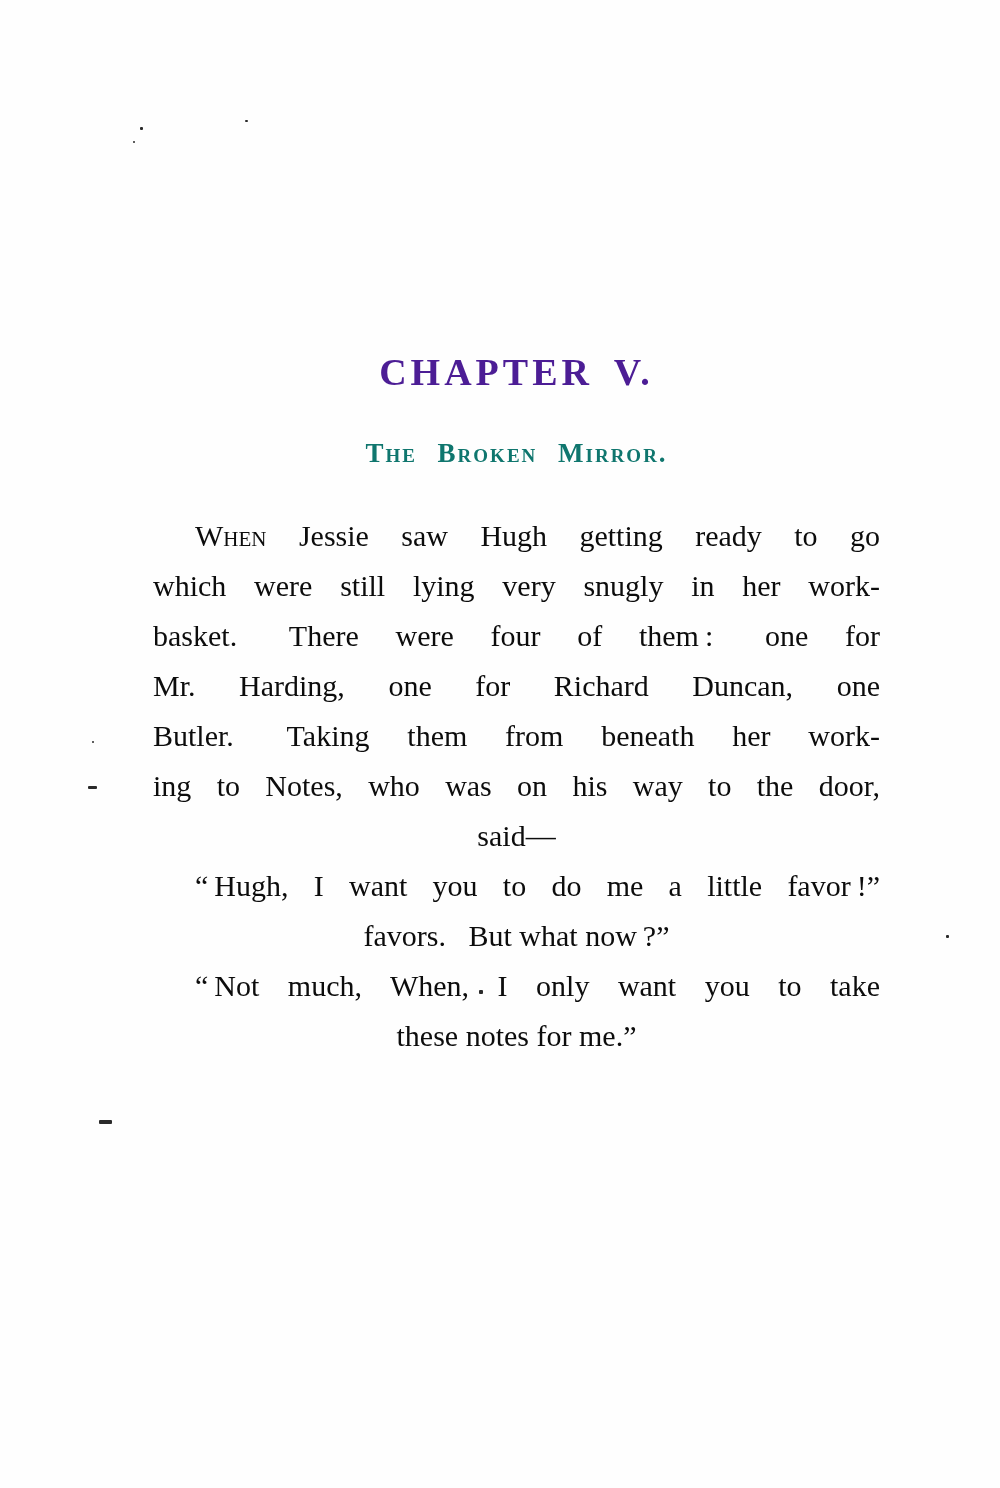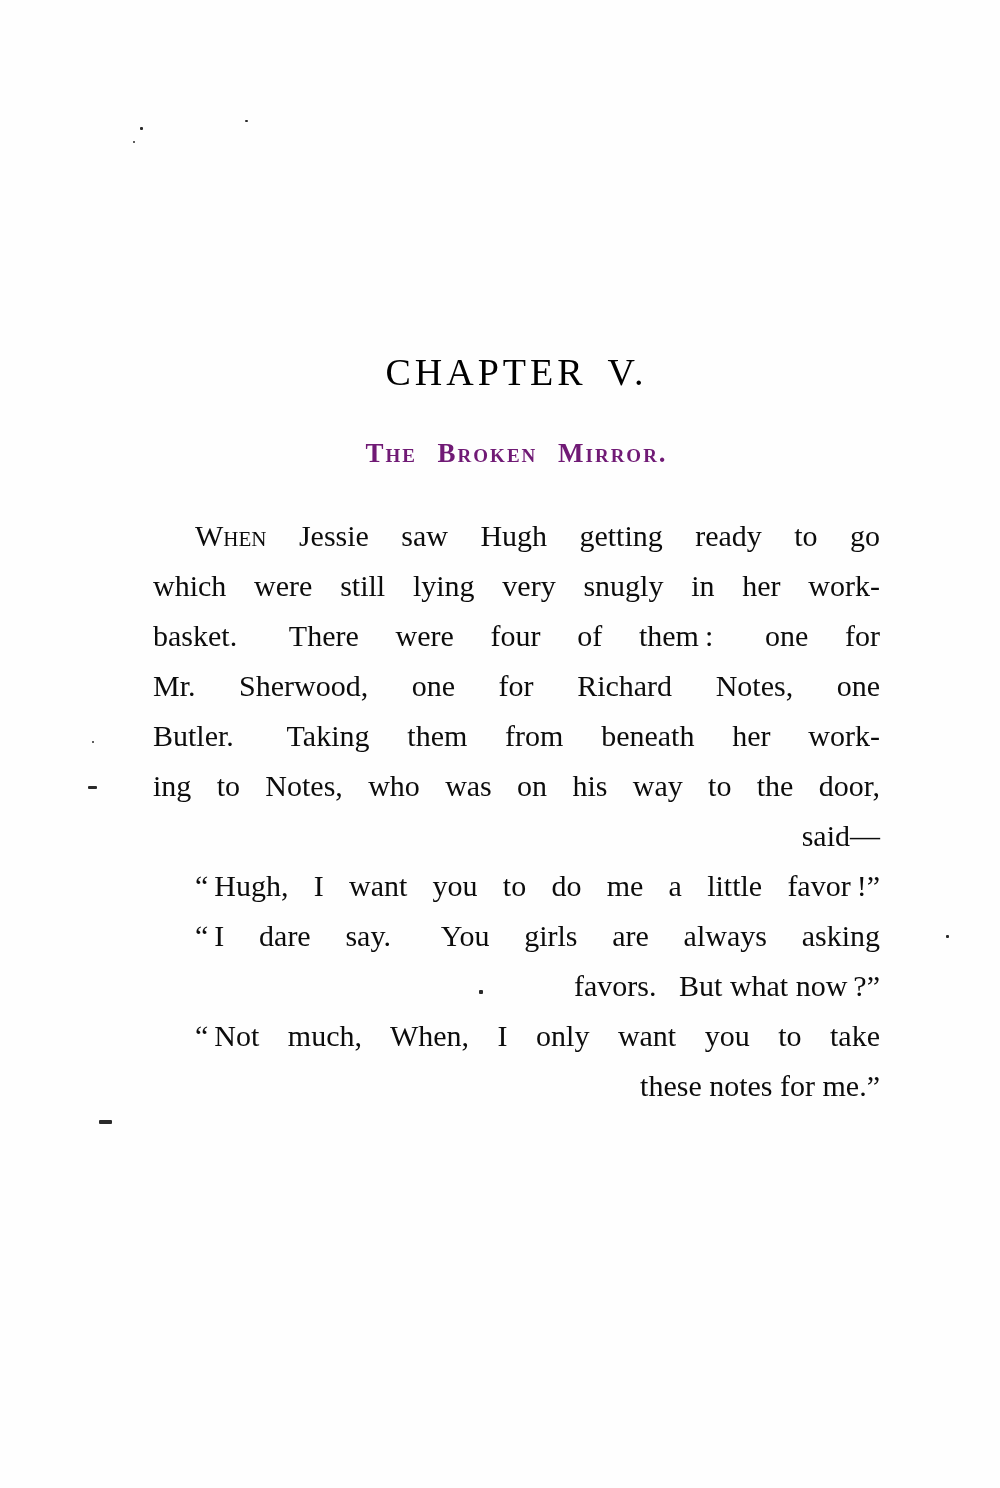--- a/index.html
+++ b/index.html
@@ -17,50 +17,50 @@
     overflow: hidden;
   }
   .chapter-heading {
     position: absolute;
     top: 353px;
     left: 153px;
     width: 727px;
     text-align: center;
     font-size: 38px;
     line-height: 1;
-    font-weight: 400;
+    font-weight: 700;
     letter-spacing: 4px;
     word-spacing: 8px;
-    color: #000000;
+    color: #4c1d95;
   }
   .chapter-subtitle {
     position: absolute;
     top: 440px;
     left: 153px;
     width: 727px;
     text-align: center;
     font-size: 27px;
     line-height: 1;
     font-weight: 700;
     font-variant: small-caps;
     letter-spacing: 2px;
     word-spacing: 12px;
-    color: #701a75;
+    color: #0f766e;
   }
   .body-text {
     position: absolute;
     top: 511px;
     left: 153px;
     width: 727px;
     font-size: 30px;
     line-height: 50px;
     color: #0c0c0c;
   }
   .line {
-    text-align: right;
+    text-align: center;
     white-space: normal;
   }
   .line.j {
     text-align: justify;
     text-align-last: justify;
   }
   .line.indent {
     padding-left: 42px;
   }
   .lead {
@@ -78,26 +78,25 @@
 <div class="page">
 
   <div class="chapter-heading">CHAPTER V.</div>
 
   <div class="chapter-subtitle">The Broken Mirror.</div>
 
   <div class="body-text">
     <div class="line j indent"><span class="lead">When</span> <span>Jessie saw Hugh getting ready to go</span></div>
     <div class="line j">which were still lying very snugly in her work-</div>
     <div class="line j">basket.  There were four of them :  one for</div>
-    <div class="line j">Mr. Sherwood, one for Richard Notes, one</div>
+    <div class="line j">Mr. Harding, one for Richard Duncan, one</div>
     <div class="line j">Butler.  Taking them from beneath her work-</div>
     <div class="line j">ing to Notes, who was on his way to the door,</div>
     <div class="line">said—</div>
     <div class="line j indent">“ Hugh, I want you to do me a little favor !”</div>
-    <div class="line j indent">“ I dare say.  You girls are always asking</div>
     <div class="line">favors.  But what now ?”</div>
     <div class="line j indent">“ Not much, When, I only want you to take</div>
     <div class="line">these notes for me.”</div>
   </div>
 
   <div class="speck" style="left:140px;top:127px;width:3px;height:3px;"></div>
   <div class="speck" style="left:133px;top:141px;width:2px;height:2px;"></div>
   <div class="speck" style="left:245px;top:120px;width:3px;height:2px;"></div>
   <div class="speck" style="left:92px;top:741px;width:2px;height:2px;"></div>
   <div class="speck" style="left:88px;top:786px;width:9px;height:3px;"></div>

